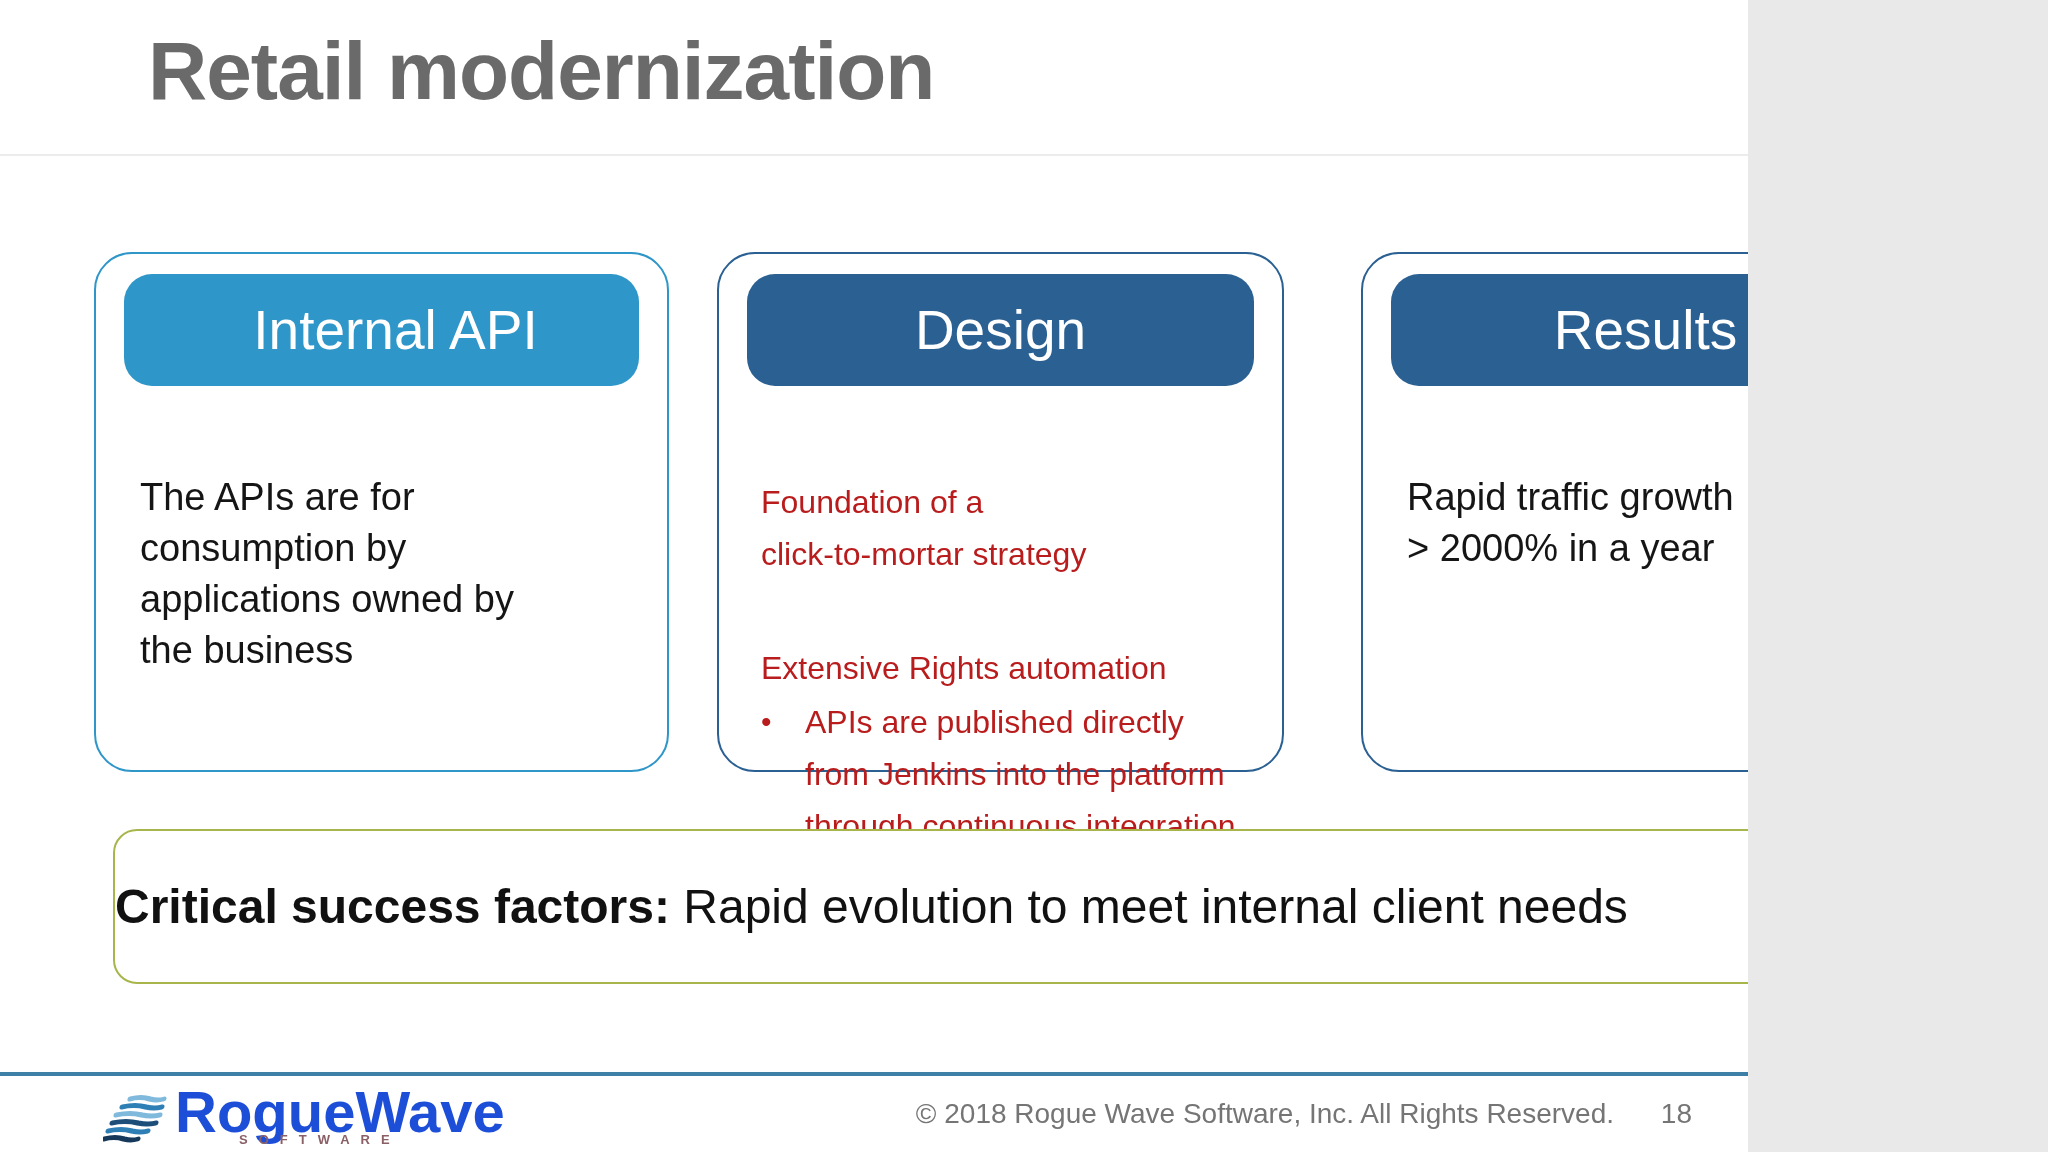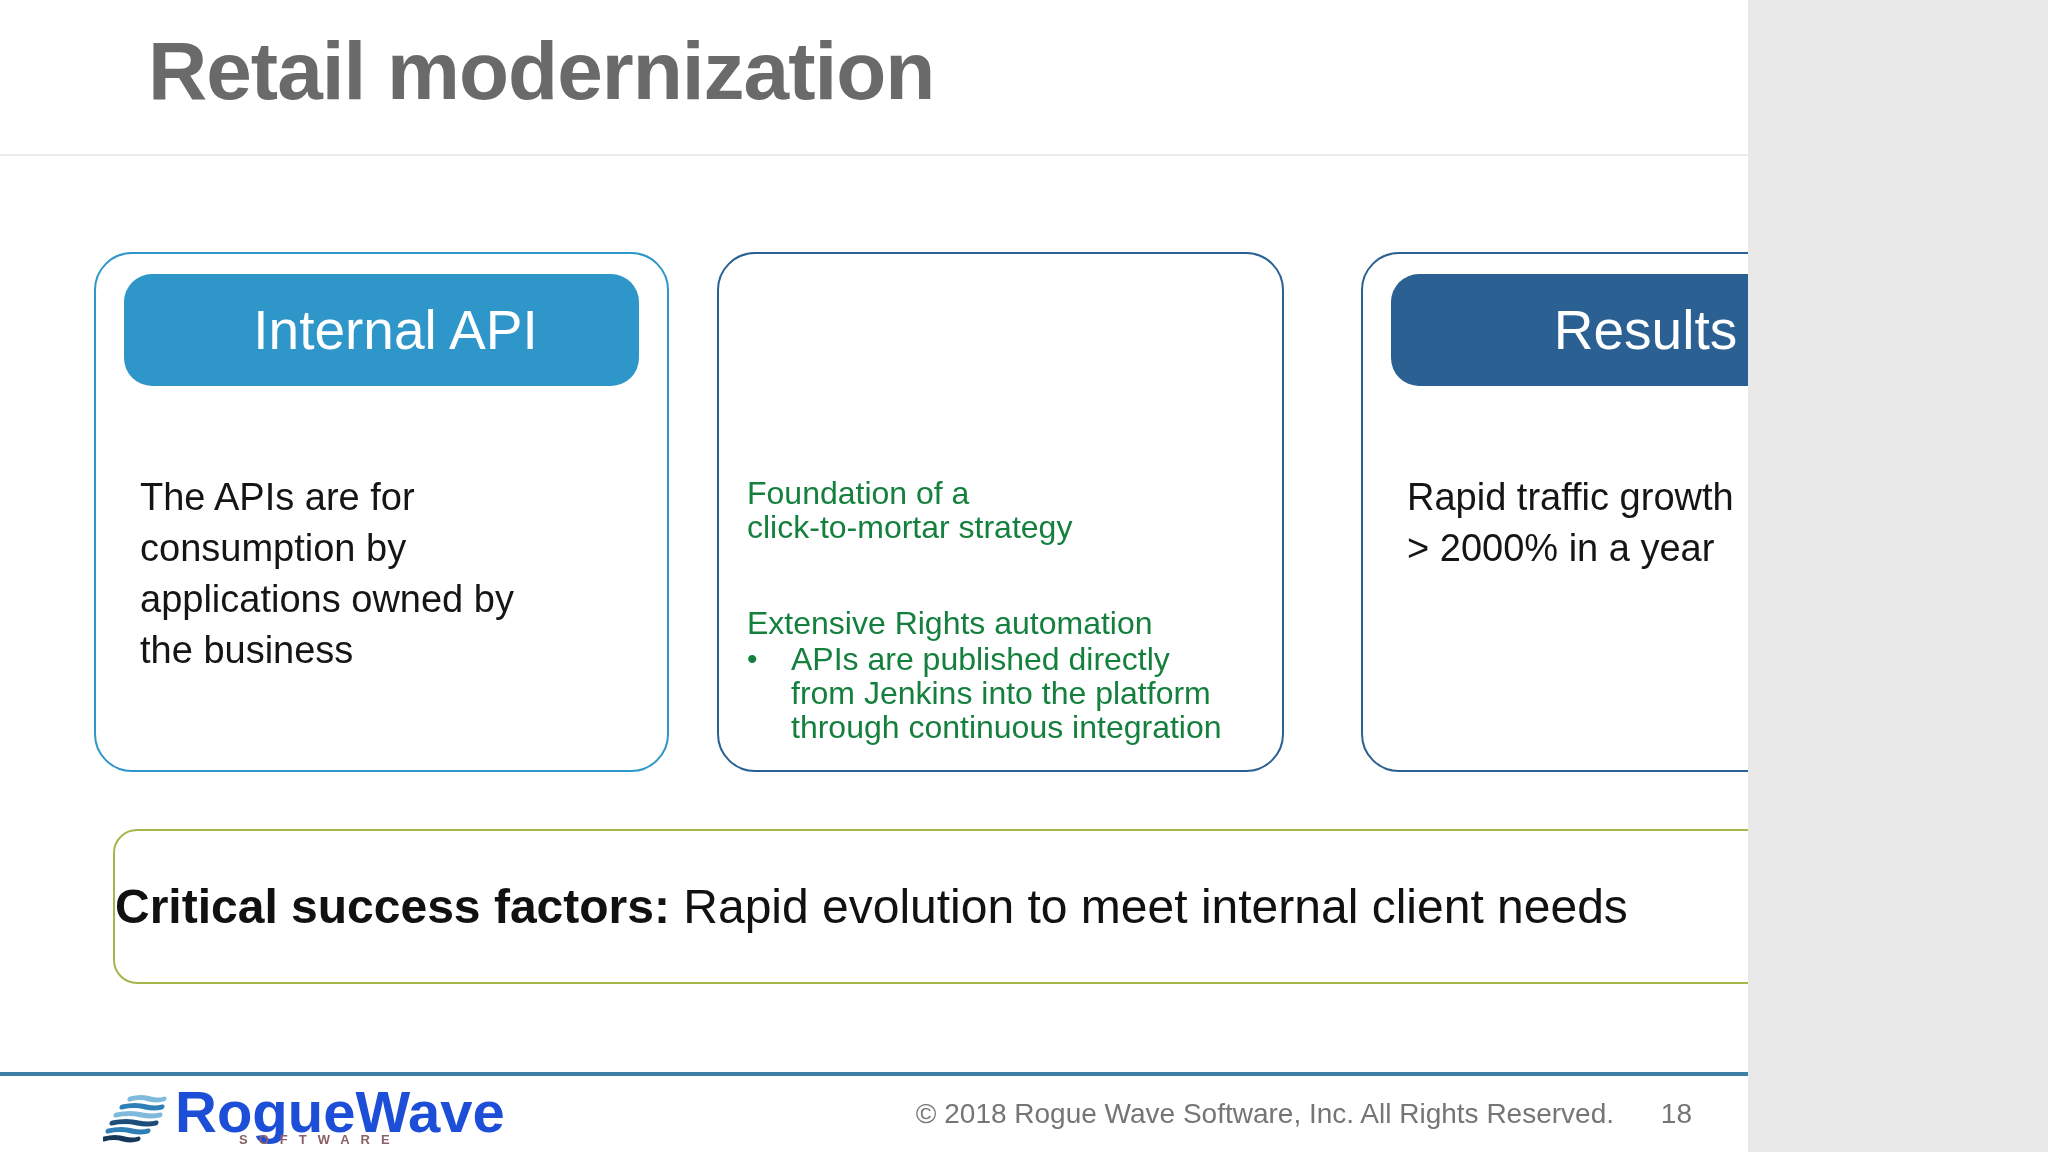--- a/index.html
+++ b/index.html
@@ -30,22 +30,22 @@
   }
   .card-1 .card-header{background:#2E96C8;padding-left:28px;}
   .card-2 .card-header{background:#2A6092;}
   .card-3 .card-header{background:#2A6092;}
   .card-body{
     position:absolute;left:44px;right:30px;top:218px;
     color:#151515;font-size:38px;line-height:51px;white-space:pre-line;
   }
   
   .card2-content{
-    position:absolute;left:28px;right:24px;top:222px;
-    color:#15803d;font-size:32px;line-height:34px;
+    position:absolute;left:42px;right:24px;top:222px;
+    color:#b91c1c;font-size:32px;line-height:52px;
   }
   .c2-intro{white-space:pre-line;}
   .c2-subheading{margin-top:62px;}
   .c2-bullet-row{display:flex;margin-top:2px;}
   .c2-bullet-glyph{width:44px;flex:none;font-size:30px;}
   .c2-bullet-text{white-space:pre-line;}
   
   .banner{
     position:absolute;left:113px;top:829px;width:1817px;height:155px;
     border:2px solid #A8B54A;border-radius:24px;background:#ffffff;box-sizing:border-box;
@@ -86,20 +86,21 @@
 
   <div class="card card-1">
     <div class="card-header">Internal API</div>
     <div class="card-body">The APIs are for
 consumption by
 applications owned by
 the business</div>
   </div>
 
   <div class="card card-2">
+    <div class="card-header">Design</div>
     <div class="card2-content">
       <div class="c2-intro">Foundation of a
 click-to-mortar strategy</div>
       <div class="c2-subheading">Extensive Rights automation</div>
       <div class="c2-bullet-row">
         <div class="c2-bullet-glyph">•</div>
         <div class="c2-bullet-text">APIs are published directly
 from Jenkins into the platform
 through continuous integration</div>
       </div>

